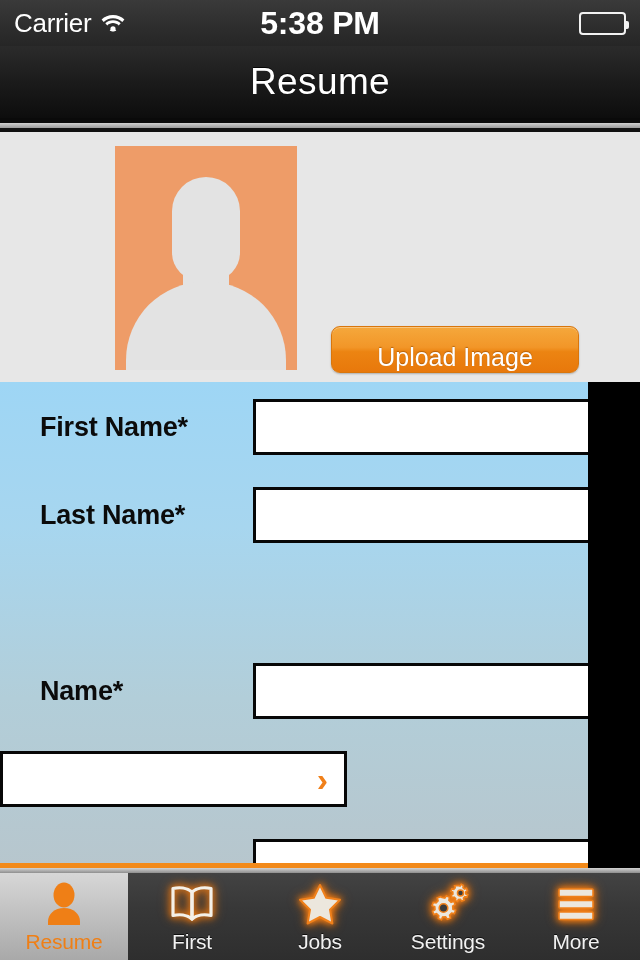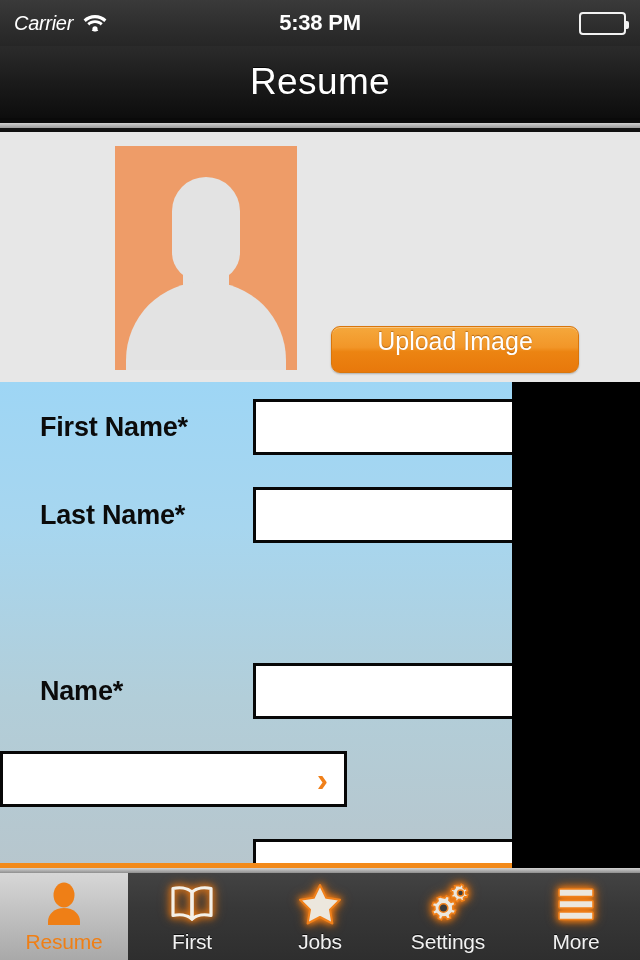--- a/index.html
+++ b/index.html
@@ -10,23 +10,23 @@
   }
   #screen { position:relative; width:640px; height:960px; overflow:hidden; }
 
   
   .status-bar {
     position:absolute; left:0; top:0; width:640px; height:46px;
     background:linear-gradient(to bottom,#3a3a3a 0%,#2e2e2e 55%,#262626 100%);
     display:flex; align-items:center; color:#fff;
   }
   .status-left { display:flex; align-items:center; gap:9px; padding-left:14px; flex:1; }
-  .carrier-text { font-size:20px; letter-spacing:-0.3px;font-style:italic; }
+  .carrier-text { font-size:26px; letter-spacing:-0.3px; }
   .wifi-icon { width:26px; height:20px; position:relative; display:block; }
-  .status-center { flex:0 0 auto; font-size:22px; font-weight:bold; letter-spacing:-0.2px; }
+  .status-center { flex:0 0 auto; font-size:32px; font-weight:bold; letter-spacing:-0.2px; }
   .status-right { flex:1; display:flex; justify-content:flex-end; align-items:center; padding-right:14px; }
   .battery {
     width:47px; height:23px; border:2px solid #f2f2f2; border-radius:4px;
     position:relative; padding:2px; background:transparent;
   }
   .battery-fill { width:100%; height:100%; background:#fff; border-radius:1px; }
   .battery:after {
     content:""; position:absolute; right:-5px; top:7px;
     width:3px; height:8px; background:#f2f2f2; border-radius:0 2px 2px 0;
   }
@@ -67,30 +67,30 @@
   .avatar-body {
     position:absolute; left:50%; top:136px; transform:translateX(-50%);
     width:160px; height:90px; background:#e3e3e3;
     border-radius:78px 78px 0 0;
   }
   .upload-btn {
     position:absolute; left:331px; top:194px; width:248px; height:47px;
     background:linear-gradient(to bottom,#f5a83c 0%,#f29628 45%,#ec8412 55%,#e8780b 100%);
     border:1px solid #d9760c; border-radius:9px;
     box-shadow:0 1px 2px rgba(0,0,0,0.25), inset 0 1px 0 rgba(255,255,255,0.35);
-    display:flex; align-items:flex-start; justify-content:center; cursor:pointer;
+    display:flex; align-items:flex-end; justify-content:center; cursor:pointer;
   }
   .upload-btn-label {
     color:#fff; font-size:25px; font-weight:normal;
     text-shadow:0 -1px 1px rgba(140,70,0,0.6);
   }
 
   
   .form-panel {
-    position:absolute; left:0; top:382px; width:512px; height:486px;
+    position:absolute; left:0; top:382px; width:588px; height:486px;
     background:linear-gradient(to bottom,#9ed6f5 0%,#a7d6ef 30%,#b2ced9 65%,#b7c6cd 100%);
     overflow:hidden;
   }
   .form-row { position:absolute; left:0; width:640px; height:58px; display:flex; align-items:center; }
   .form-label {
     width:253px; padding-left:40px; font-size:27px; font-weight:bold;
     color:#0b0b0b; letter-spacing:-0.2px;
   }
   .form-field {
     position:relative; width:347px; height:56px;

